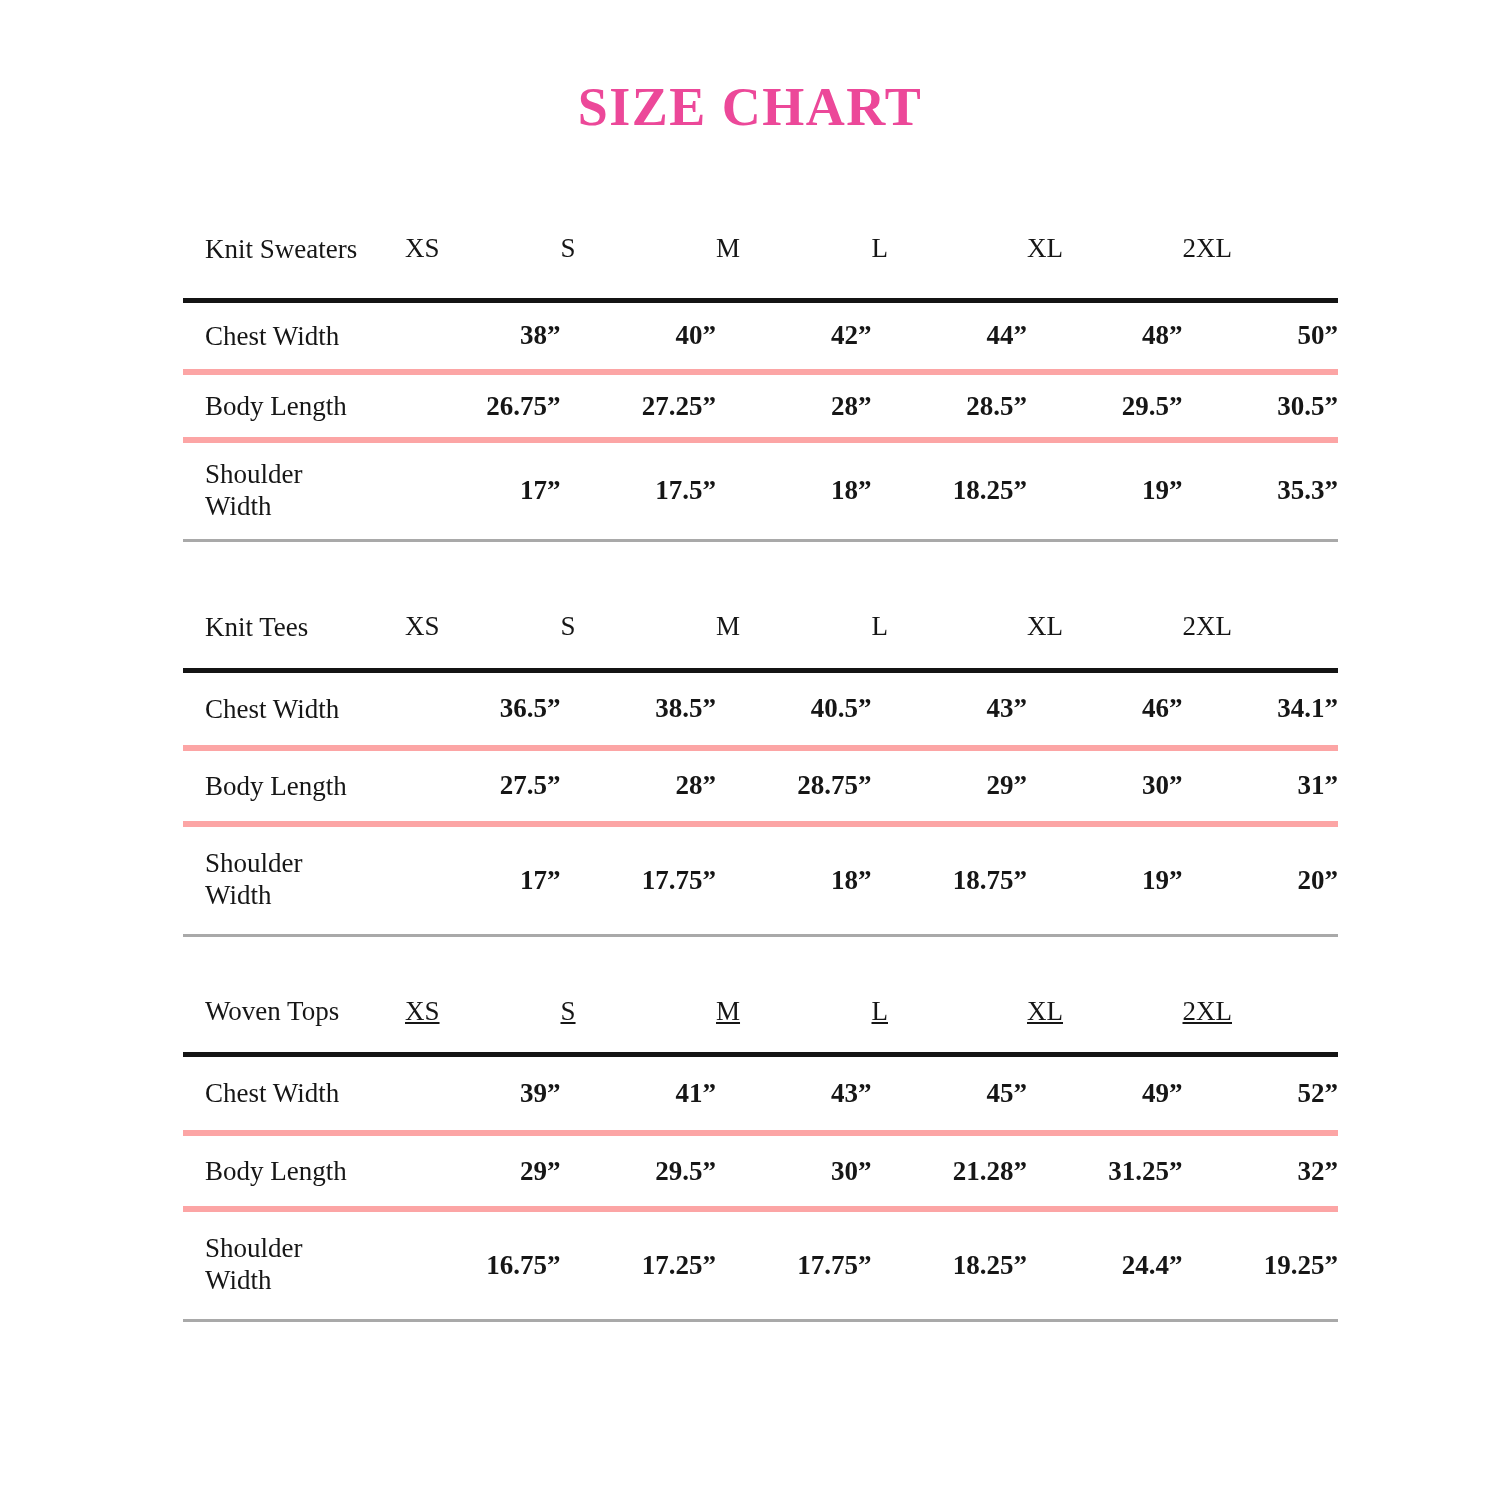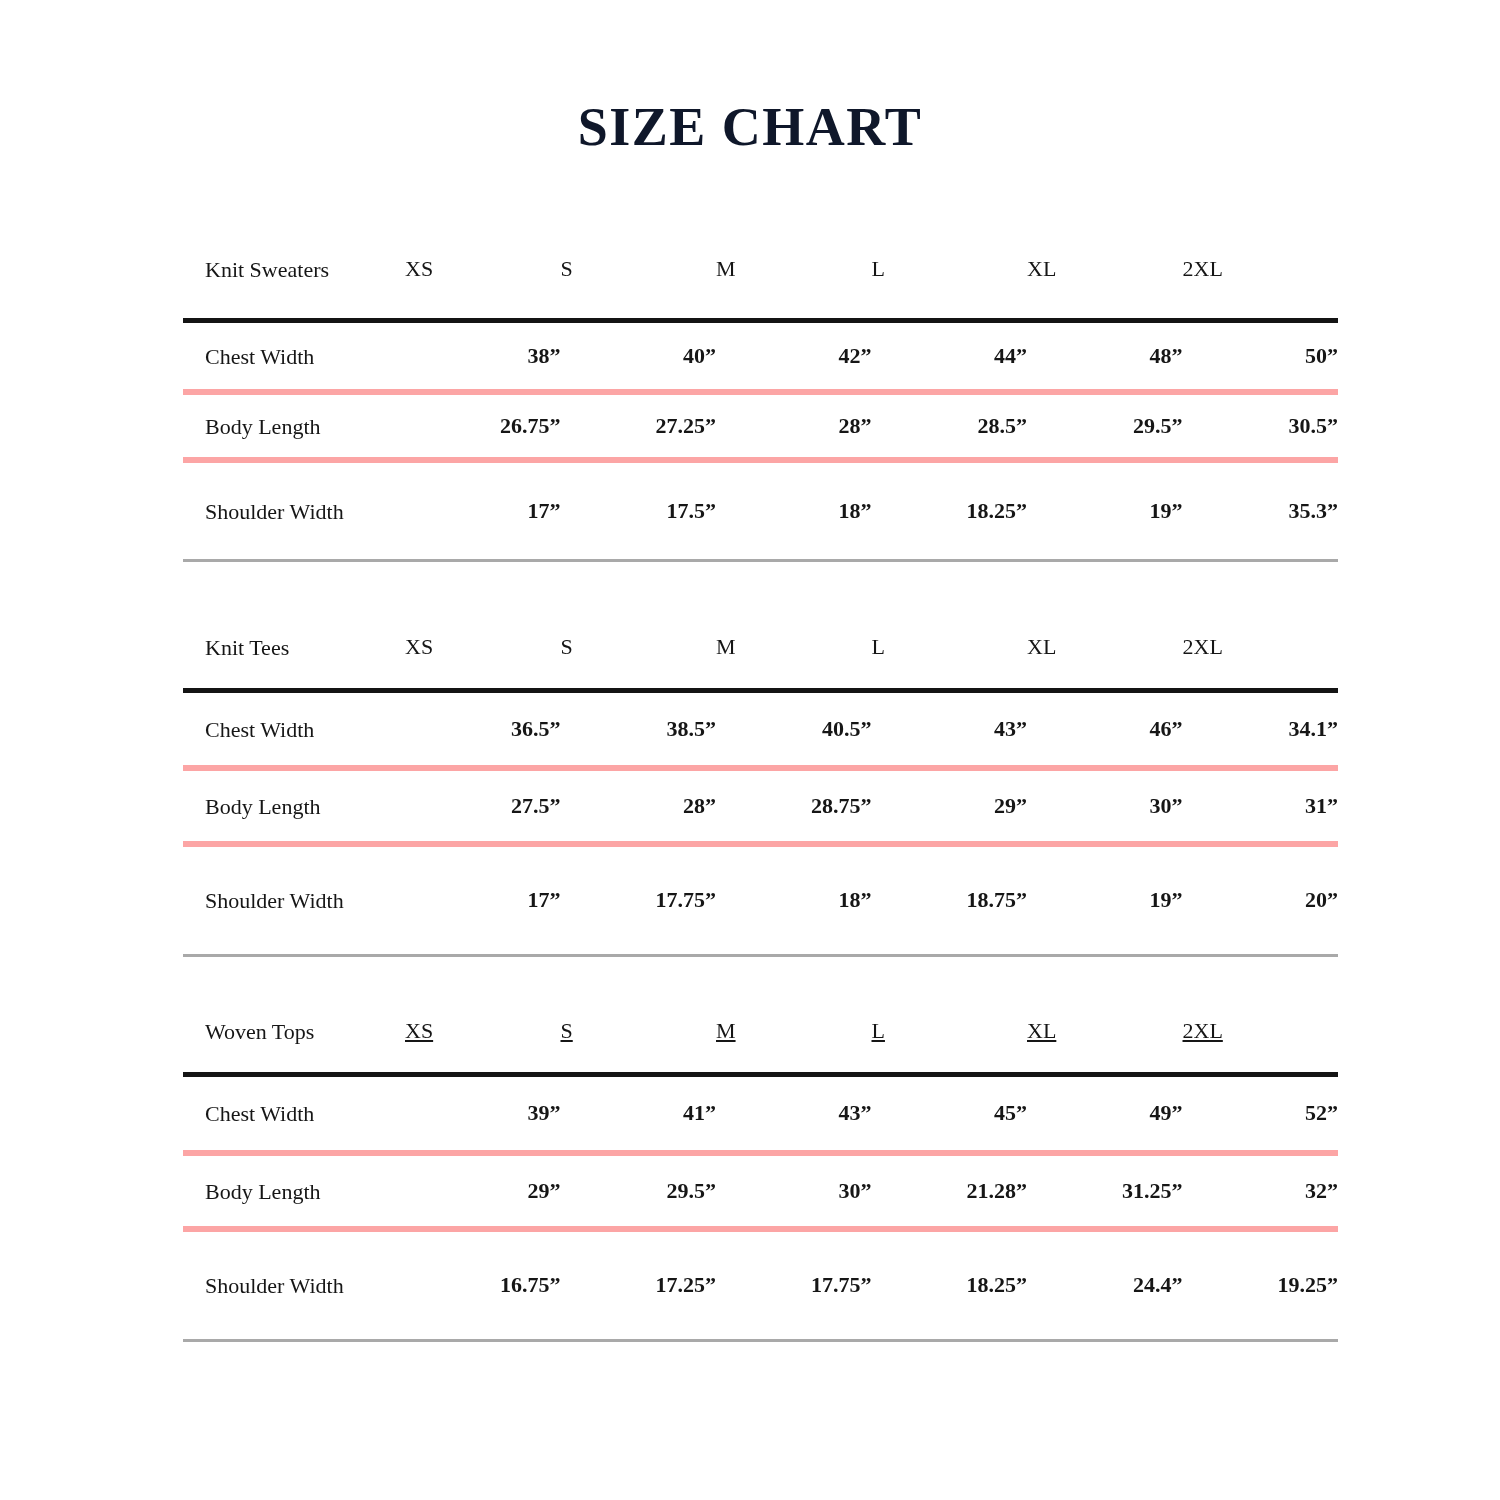--- a/index.html
+++ b/index.html
@@ -10,37 +10,37 @@
   .page {
     position: relative;
     width: 1500px;
     height: 1500px;
     background: #ffffff;
     overflow: hidden;
     font-family: "Liberation Serif", "DejaVu Serif", serif;
     color: #121212;
   }
   .title {
-    padding-top: 100px;
+    padding-top: 80px;
     text-align: center;
     font-size: 54px;
     line-height: 1.0;
     font-weight: bold;
     letter-spacing: 1.5px;
-    color: #0f172a;
+    color: #ec4899;
   }
   .tables-container {
     width: 1155px;
     margin-left: 183px;
   }
   table.size-table {
     width: 100%;
     border-collapse: collapse;
     table-layout: fixed;
-    font-size: 22px;
+    font-size: 27px;
     color: #161616;
   }
   table.t1 { margin-top: 66px; }
   table.t2 { margin-top: 44px; }
   table.t3 { margin-top: 34px; }
 
   col.c-label { width: 222px; }
   col.c-val   { width: 155.5px; }
 
   th { font-weight: normal; }

